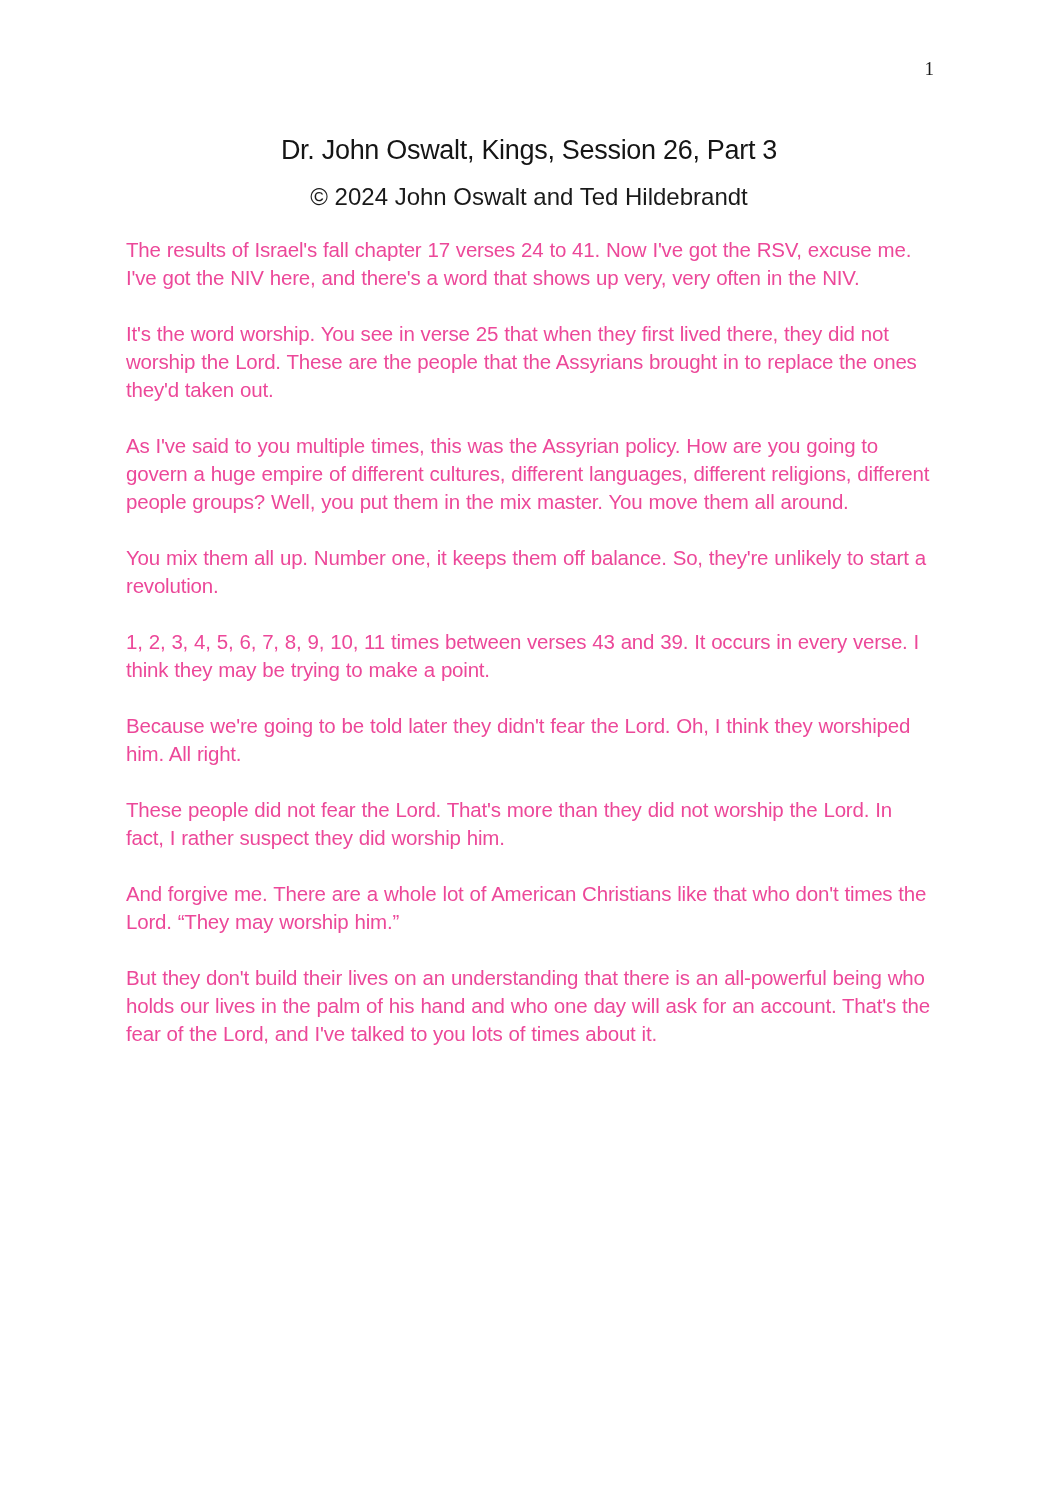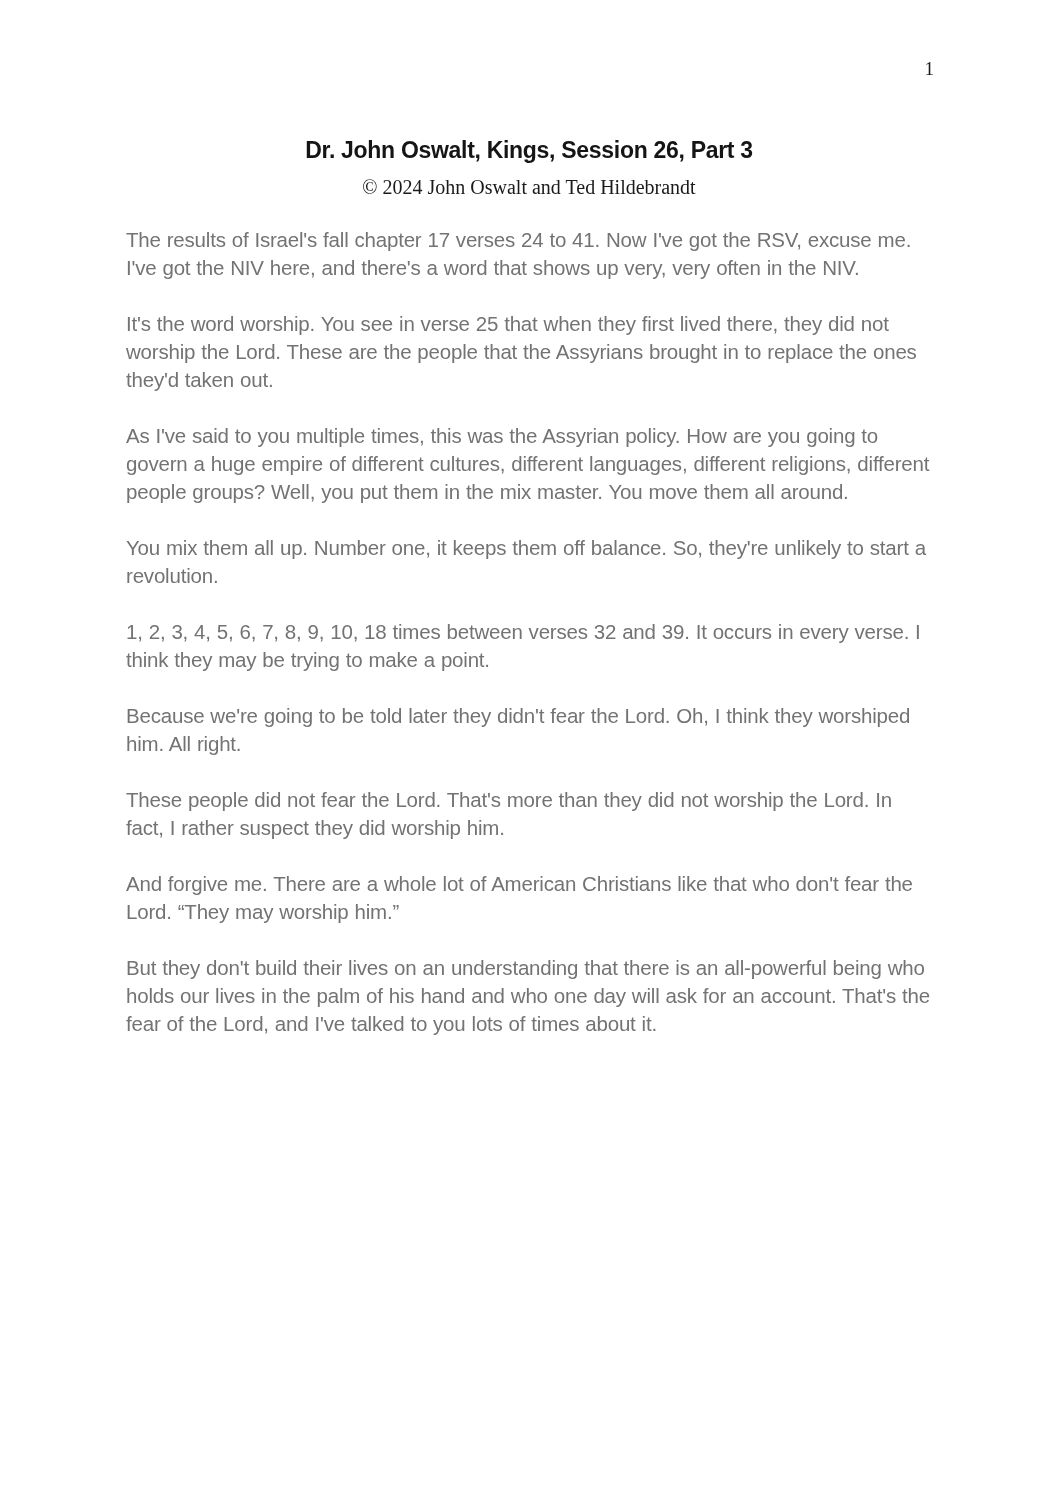--- a/index.html
+++ b/index.html
@@ -23,42 +23,42 @@
     font-family: "Liberation Serif", serif;
     font-size: 19px;
     color: #1a1a1a;
   }
   .header {
     margin-top: 130px;
     text-align: center;
   }
   .title-line {
     font-family: "Liberation Sans", sans-serif;
-    font-weight: bold;
-    font-size: 23px;
+    font-weight: normal;
+    font-size: 27px;
     line-height: 40px;
     color: #151515;
     letter-spacing: -0.3px;
   }
   .copyright {
-    font-family: Liberation Serif, serif;
-    font-size: 20px;
+    font-family: Liberation Sans, sans-serif;
+    font-size: 24px;
     line-height: 30px;
     color: #1a1a1a;
-    margin-top: 2px;
+    margin-top: 12px;
   }
   .doc-body {
     width: 806px;
     margin: 24px auto 0 auto;
   }
   .doc-body p {
     font-size: 20.5px;
     line-height: 28px;
     margin: 0 0 28px 0;
-    color: #737373;
+    color: #ec4899;
     letter-spacing: -0.2px;
     word-spacing: 0.5px;
   }
 </style>
 </head>
 <body>
 
 <div class="page">
 
   <div class="page-number">1</div>
@@ -66,20 +66,20 @@
   <div class="header">
     <div class="title-line">Dr. John Oswalt, Kings, Session 26, Part 3</div>
     <div class="copyright">© 2024 John Oswalt and Ted Hildebrandt</div>
   </div>
 
   <div class="doc-body">
     <p>The results of Israel's fall chapter 17 verses 24 to 41. Now I've got the RSV, excuse me. I've got the NIV here, and there's a word that shows up very, very often in the NIV.</p>
     <p>It's the word worship. You see in verse 25 that when they first lived there, they did not worship the Lord. These are the people that the Assyrians brought in to replace the ones they'd taken out.</p>
     <p>As I've said to you multiple times, this was the Assyrian policy. How are you going to govern a huge empire of different cultures, different languages, different religions, different people groups? Well, you put them in the mix master. You move them all around.</p>
     <p>You mix them all up. Number one, it keeps them off balance. So, they're unlikely to start a revolution.</p>
-    <p>1, 2, 3, 4, 5, 6, 7, 8, 9, 10, 18 times between verses 32 and 39. It occurs in every verse. I think they may be trying to make a point.</p>
+    <p>1, 2, 3, 4, 5, 6, 7, 8, 9, 10, 11 times between verses 43 and 39. It occurs in every verse. I think they may be trying to make a point.</p>
     <p>Because we're going to be told later they didn't fear the Lord. Oh, I think they worshiped him. All right.</p>
     <p>These people did not fear the Lord. That's more than they did not worship the Lord. In fact, I rather suspect they did worship him.</p>
-    <p>And forgive me. There are a whole lot of American Christians like that who don't fear the Lord. “They may worship him.”</p>
+    <p>And forgive me. There are a whole lot of American Christians like that who don't times the Lord. “They may worship him.”</p>
     <p>But they don't build their lives on an understanding that there is an all-powerful being who holds our lives in the palm of his hand and who one day will ask for an account. That's the fear of the Lord, and I've talked to you lots of times about it.</p>
   </div>
 
 </div>
 
 </body></html>

